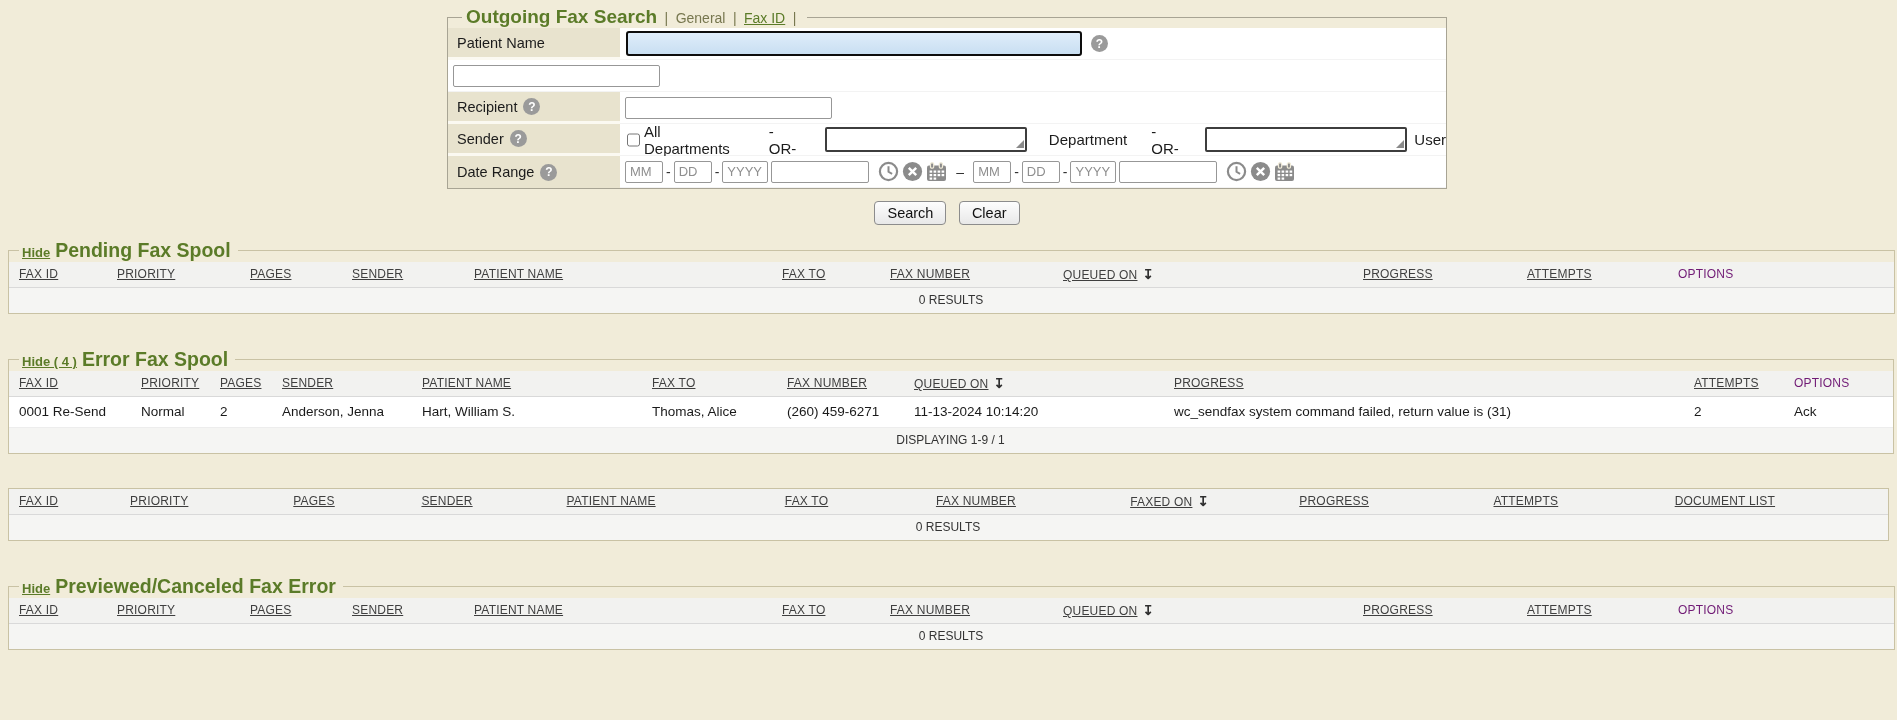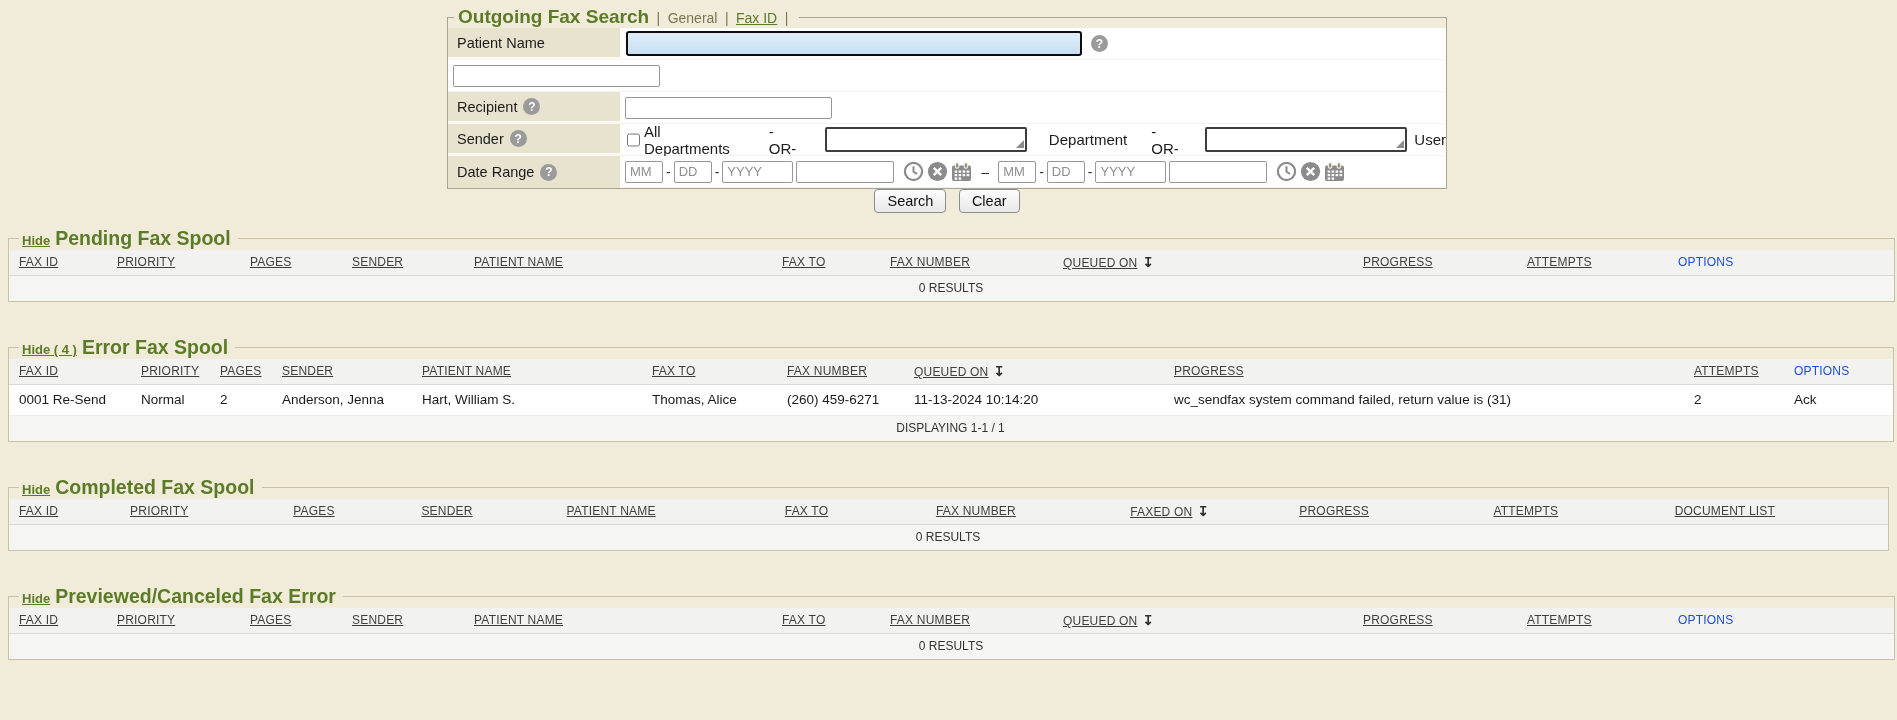--- a/index.html
+++ b/index.html
@@ -9,21 +9,21 @@
     background:#f1ecd9;
     font-family:"Liberation Sans", sans-serif;
     color:#222;
   }
 
   
   fieldset.search {
     margin:6px 0 0 447px; width:1000px;
     border:1px solid #a8a494; padding:0;
   }
-  fieldset.search legend { margin-left:6px; padding:0 8px 0 4px; white-space:nowrap; }
+  fieldset.search legend { margin-left:14px; padding:0 8px 0 4px; white-space:nowrap; }
   .search-title { font-size:19px; font-weight:bold; color:#5b7b28; }
   .tab-sep { font-size:14px; color:#77774f; margin:0 3px; }
   .tab-plain { font-size:14px; color:#77774f; }
   .tab-link { font-size:14px; color:#5b7b28; text-decoration:underline; cursor:pointer; }
 
   .form-row { display:flex; align-items:stretch; height:32px; }
   .row-label {
     width:172px; background:#e8e3ce; display:flex; align-items:center; gap:6px;
     padding-left:9px; font-size:14.5px; color:#1c1c1c;
     border-bottom:3px solid #fbf9f1;
@@ -44,32 +44,32 @@
     background:linear-gradient(180deg,#dfedfa 0%, #c9dff2 100%);
     margin-left:1px;
   }
   .combo-wrap { position:relative; display:inline-block; }
   .combo { width:202px; height:25px; border:2px solid #3d3d3d; border-radius:2px; padding:1px 4px; font-size:13px; }
   .combo-wrap::after {
     content:''; position:absolute; right:3px; bottom:4px;
     border-left:8px solid transparent; border-bottom:8px solid #8a8a8a;
   }
   .dt   { width:38px; }
-  .dt-y { width:71px; }
+  .dt-y { width:46px; }
   .dt-t { width:98px; }
   .txt::placeholder, .dt::placeholder { color:#8f8f8f; }
 
   .sep { color:#333; font-size:14px; }
   .inline-label { font-size:15px; color:#1c1c1c; }
   .chk { width:14px; height:14px; margin:0 4px 0 2px; accent-color:#fff; }
 
   .icon-btn { display:inline-flex; align-items:center; cursor:pointer; line-height:0; }
 
   
-  .btn-bar { width:1000px; margin-left:447px; text-align:center; }
+  .btn-bar { width:1000px; margin-left:447px; text-align:center; margin-top:12px; }
   .btn {
     font-size:14.5px; color:#111; padding:3px 12px; margin:0 4px;
     border:1px solid #8c8c8c; border-radius:4px;
     background:linear-gradient(#fdfdfd,#e8e8e8); cursor:pointer;
   }
 
   
   #sections fieldset {
     margin:34px 8px 0 8px; border:1px solid #c9c2a4; padding:0;
   }
@@ -78,21 +78,21 @@
   .hide-link { color:#5b7b28; font-weight:bold; font-size:13px; text-decoration:underline; cursor:pointer; }
   .section-title { color:#5b7b28; font-weight:bold; font-size:19.5px; margin-left:5px; }
 
   table.grid { width:100%; border-collapse:collapse; table-layout:fixed; }
   .grid th {
     background:#f2f2f0; height:25px; text-align:left; padding-left:10px;
     font-size:12px; font-weight:normal; color:#3f3f3f;
     border-bottom:1px solid #d9d9d9; white-space:nowrap; overflow:hidden;
   }
   .grid th a.colhead { color:#3f3f3f; text-decoration:underline; letter-spacing:.2px; cursor:pointer; }
-  .grid th span.colhead { color:#1d4ed8; letter-spacing:.2px; }
+  .grid th span.colhead { color:#701a75; letter-spacing:.2px; }
   .sort-arrow { font-weight:bold; font-size:13.5px; color:#2f2f2f; margin-left:5px; text-decoration:none; display:inline-block; }
   .grid td {
     height:31px; padding-left:10px; font-size:13.5px; color:#1a1a1a;
     background:#fff; white-space:nowrap; overflow:hidden; border-bottom:1px solid #ededed;
   }
   .grid tr.foot td {
     background:#f5f5f3; text-align:center; height:26px; font-size:12px; color:#333;
     padding-left:0; border-top:1px solid #e3e3e3; border-bottom:none;
   }
 </style>
@@ -324,27 +324,26 @@
             <td>Anderson, Jenna</td>
             <td>Hart, William S.</td>
             <td>Thomas, Alice</td>
             <td>(260) 459-6271</td>
             <td>11-13-2024 10:14:20</td>
             <td>wc_sendfax system command failed, return value is (31)</td>
             <td>2</td>
             <td>Ack</td>
           </tr>
           <tr class="foot">
-            <td colspan="11">DISPLAYING 1-1 / 1</td>
+            <td colspan="11">DISPLAYING 1-9 / 1</td>
           </tr>
         </tbody>
       </table>
     </fieldset>
     <fieldset>
-      <legend><a class="hide-link">Hide</a><span class="section-title">Completed Fax Spool</span></legend>
       <table class="grid">
         <colgroup>
           <col style="width: 111px;">
           <col style="width: 163px;">
           <col style="width: 128px;">
           <col style="width: 145px;">
           <col style="width: 218px;">
           <col style="width: 151px;">
           <col style="width: 194px;">
           <col style="width: 169px;">

